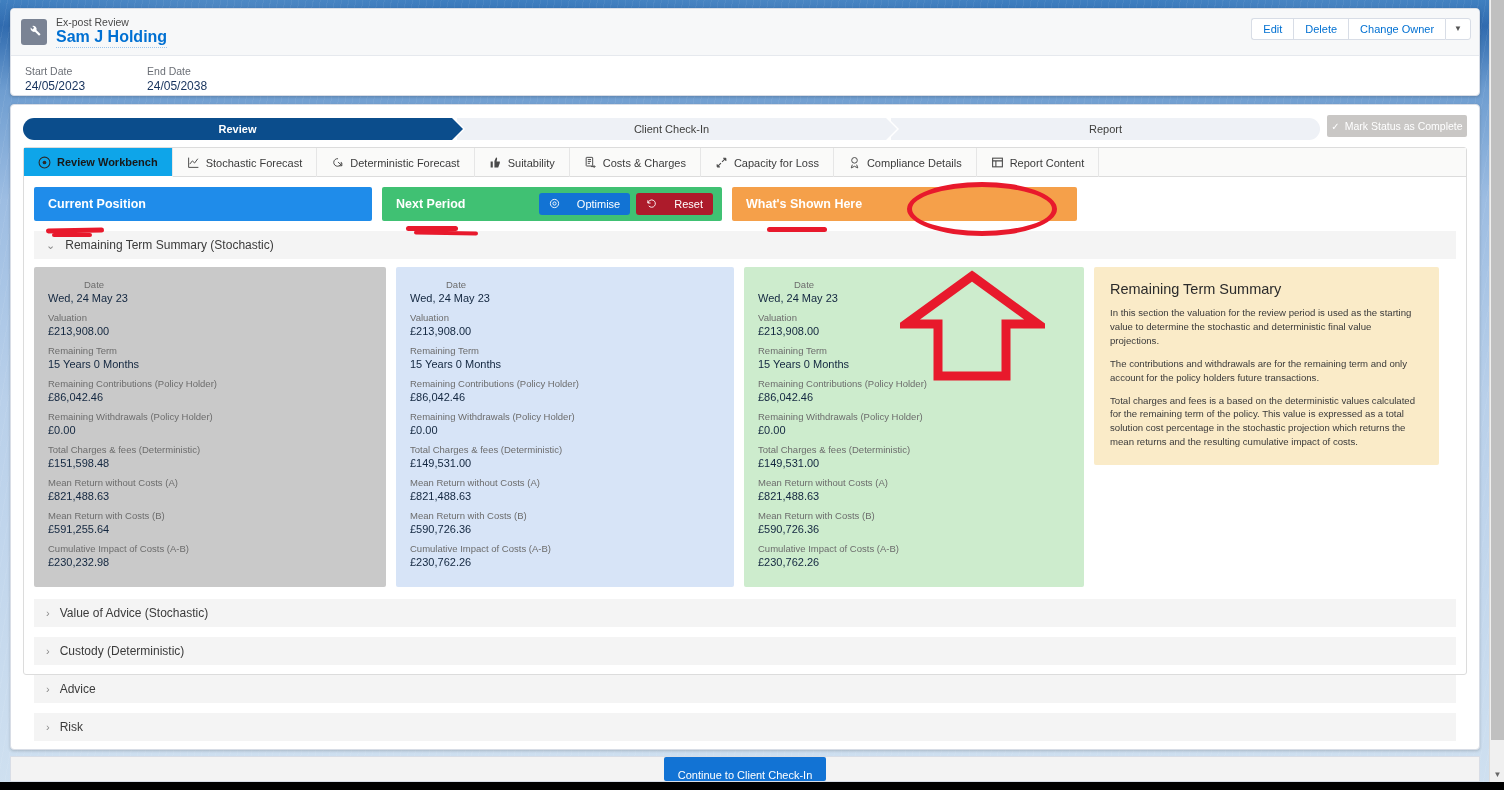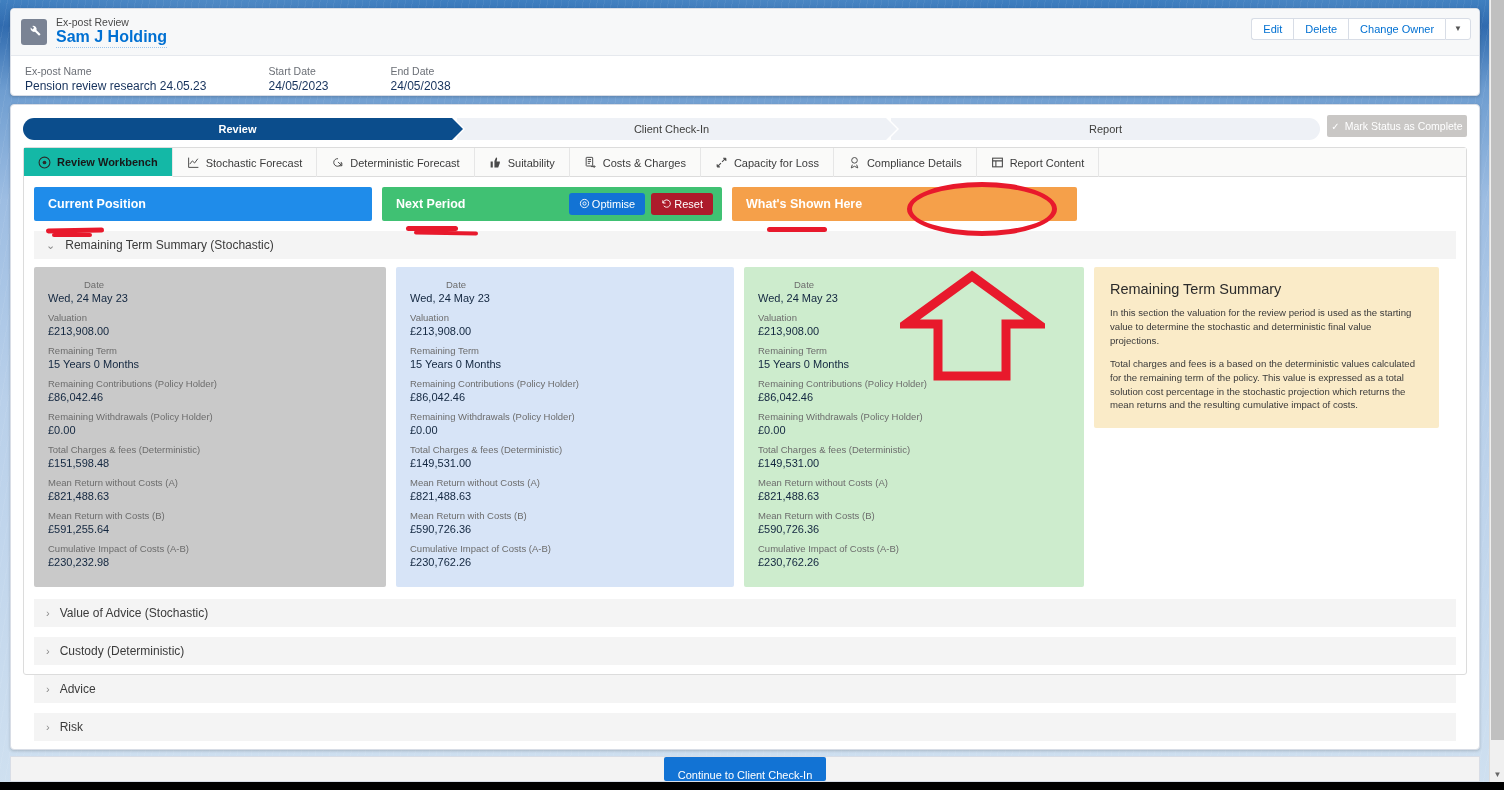--- a/index.html
+++ b/index.html
@@ -115,21 +115,21 @@
   .tabs {
     display: flex; height: 29px; border-bottom: 1px solid #dcdcdc;
     background: #fafaf9;
   }
   .tab {
     display: flex; align-items: center; gap: 6px;
     padding: 0 14px; font-size: 11px; color: #3b3b3b;
     border-right: 1px solid #e6e6e6; cursor: pointer; height: 29px;
     white-space: nowrap;
   }
-  .tab.active { background: #14b8a6; font-weight: bold; color: #181818; border-bottom: 1px solid #fff; margin-bottom: -1px; }
+  .tab.active { background: #0ea5e9; font-weight: bold; color: #181818; border-bottom: 1px solid #fff; margin-bottom: -1px; }
   .tab svg { display: block; }
 
   
   .strips { display: flex; gap: 10px; padding: 10px 10px 0 10px; }
   .strip {
     height: 34px; border-radius: 2px; color: #fff; font-weight: bold;
     font-size: 12.5px; display: flex; align-items: center;
     padding: 0 14px; position: relative;
   }
   .strip.prev { width: 352px; background: #7b7b7b; }
@@ -138,21 +138,21 @@
   .strip.what { width: 345px; background: #f5a04a; }
   .pencil {
     position: absolute; right: 8px; top: 6px; width: 22px; height: 22px;
     background: #fff; border-radius: 2px; display: flex;
     align-items: center; justify-content: center; cursor: pointer;
   }
   .strip-btns { position: absolute; right: 9px; top: 6px; display: flex; gap: 6px; }
   .sbtn {
     height: 22px; padding: 0 10px; border-radius: 3px; border: none;
     color: #fff; font-size: 11px; display: flex; align-items: center;
-    gap: 2px; cursor: pointer; font-family: inherit;
+    gap: 17px; cursor: pointer; font-family: inherit;
   }
   .sbtn.optimise { background: #1273d4; }
   .sbtn.reset { background: #ad1b2b; }
 
   
   .acc {
     margin: 10px 10px 0 10px; background: #f4f4f4;
     height: 28px; display: flex; align-items: center;
     padding-left: 12px; font-size: 12px; color: #3b3b3b; cursor: pointer;
   }
@@ -240,24 +240,20 @@
         <div class="obj-title">Sam J Holding</div>
       </div>
       <div class="hdr-actions">
         <button class="hdr-btn">Edit</button>
         <button class="hdr-btn">Delete</button>
         <button class="hdr-btn">Change Owner</button>
         <button class="hdr-btn caret">▼</button>
       </div>
     </div>
     <div class="topcard-body">
-      <div class="field">
-        <div class="field-label">Ex-post Name</div>
-        <div class="field-value">Pension review research 24.05.23</div>
-      </div>
       <div class="field">
         <div class="field-label">Start Date</div>
         <div class="field-value">24/05/2023</div>
       </div>
       <div class="field">
         <div class="field-label">End Date</div>
         <div class="field-value">24/05/2038</div>
       </div>
     </div>
   </div>
@@ -452,20 +448,21 @@
           <div class="val">£821,488.63</div>
           <div class="lbl">Mean Return with Costs (B)</div>
           <div class="val">£590,726.36</div>
           <div class="lbl">Cumulative Impact of Costs (A-B)</div>
           <div class="val">£230,762.26</div>
         </div>
 
         <div class="infocard">
           <h3>Remaining Term Summary</h3>
           <p>In this section the valuation for the review period is used as the starting value to determine the stochastic and deterministic final value projections.</p>
+          <p>The contributions and withdrawals are for the remaining term and only account for the policy holders future transactions.</p>
           <p>Total charges and fees is a based on the deterministic values calculated for the remaining term of the policy. This value is expressed as a total solution cost percentage in the stochastic projection which returns the mean returns and the resulting cumulative impact of costs.</p>
         </div>
       </div>
 
       <div class="acc-list">
         <div class="acc">
           <span class="chev">›</span>
           <span>Value of Advice (Stochastic)</span>
         </div>
         <div class="acc">

